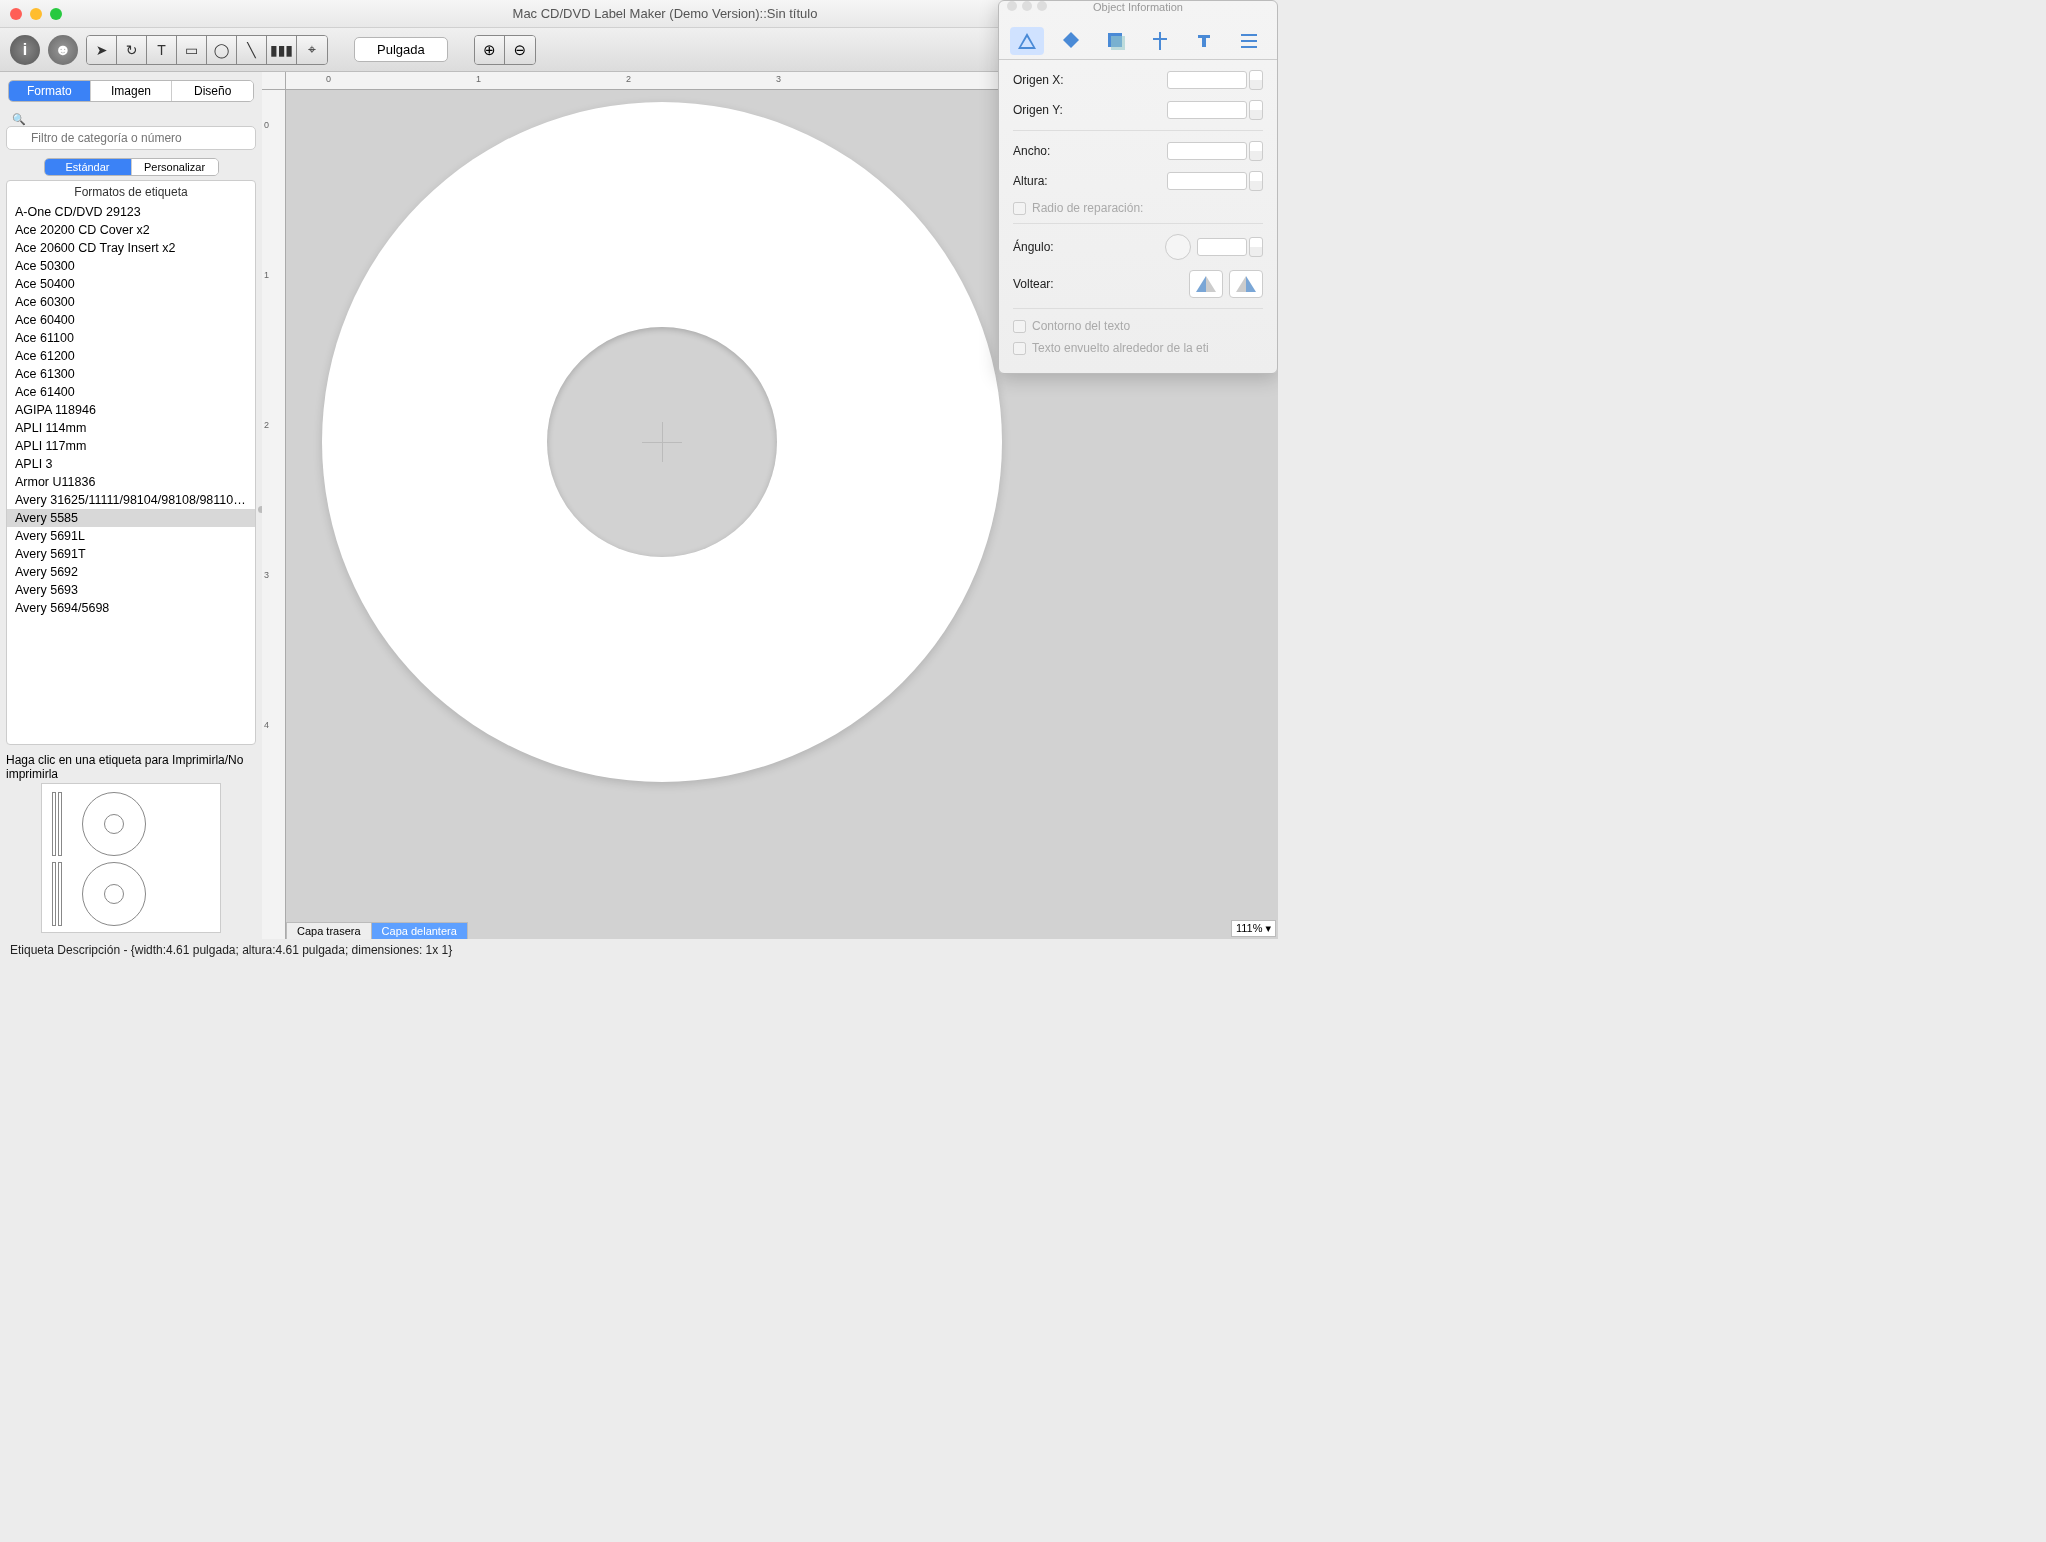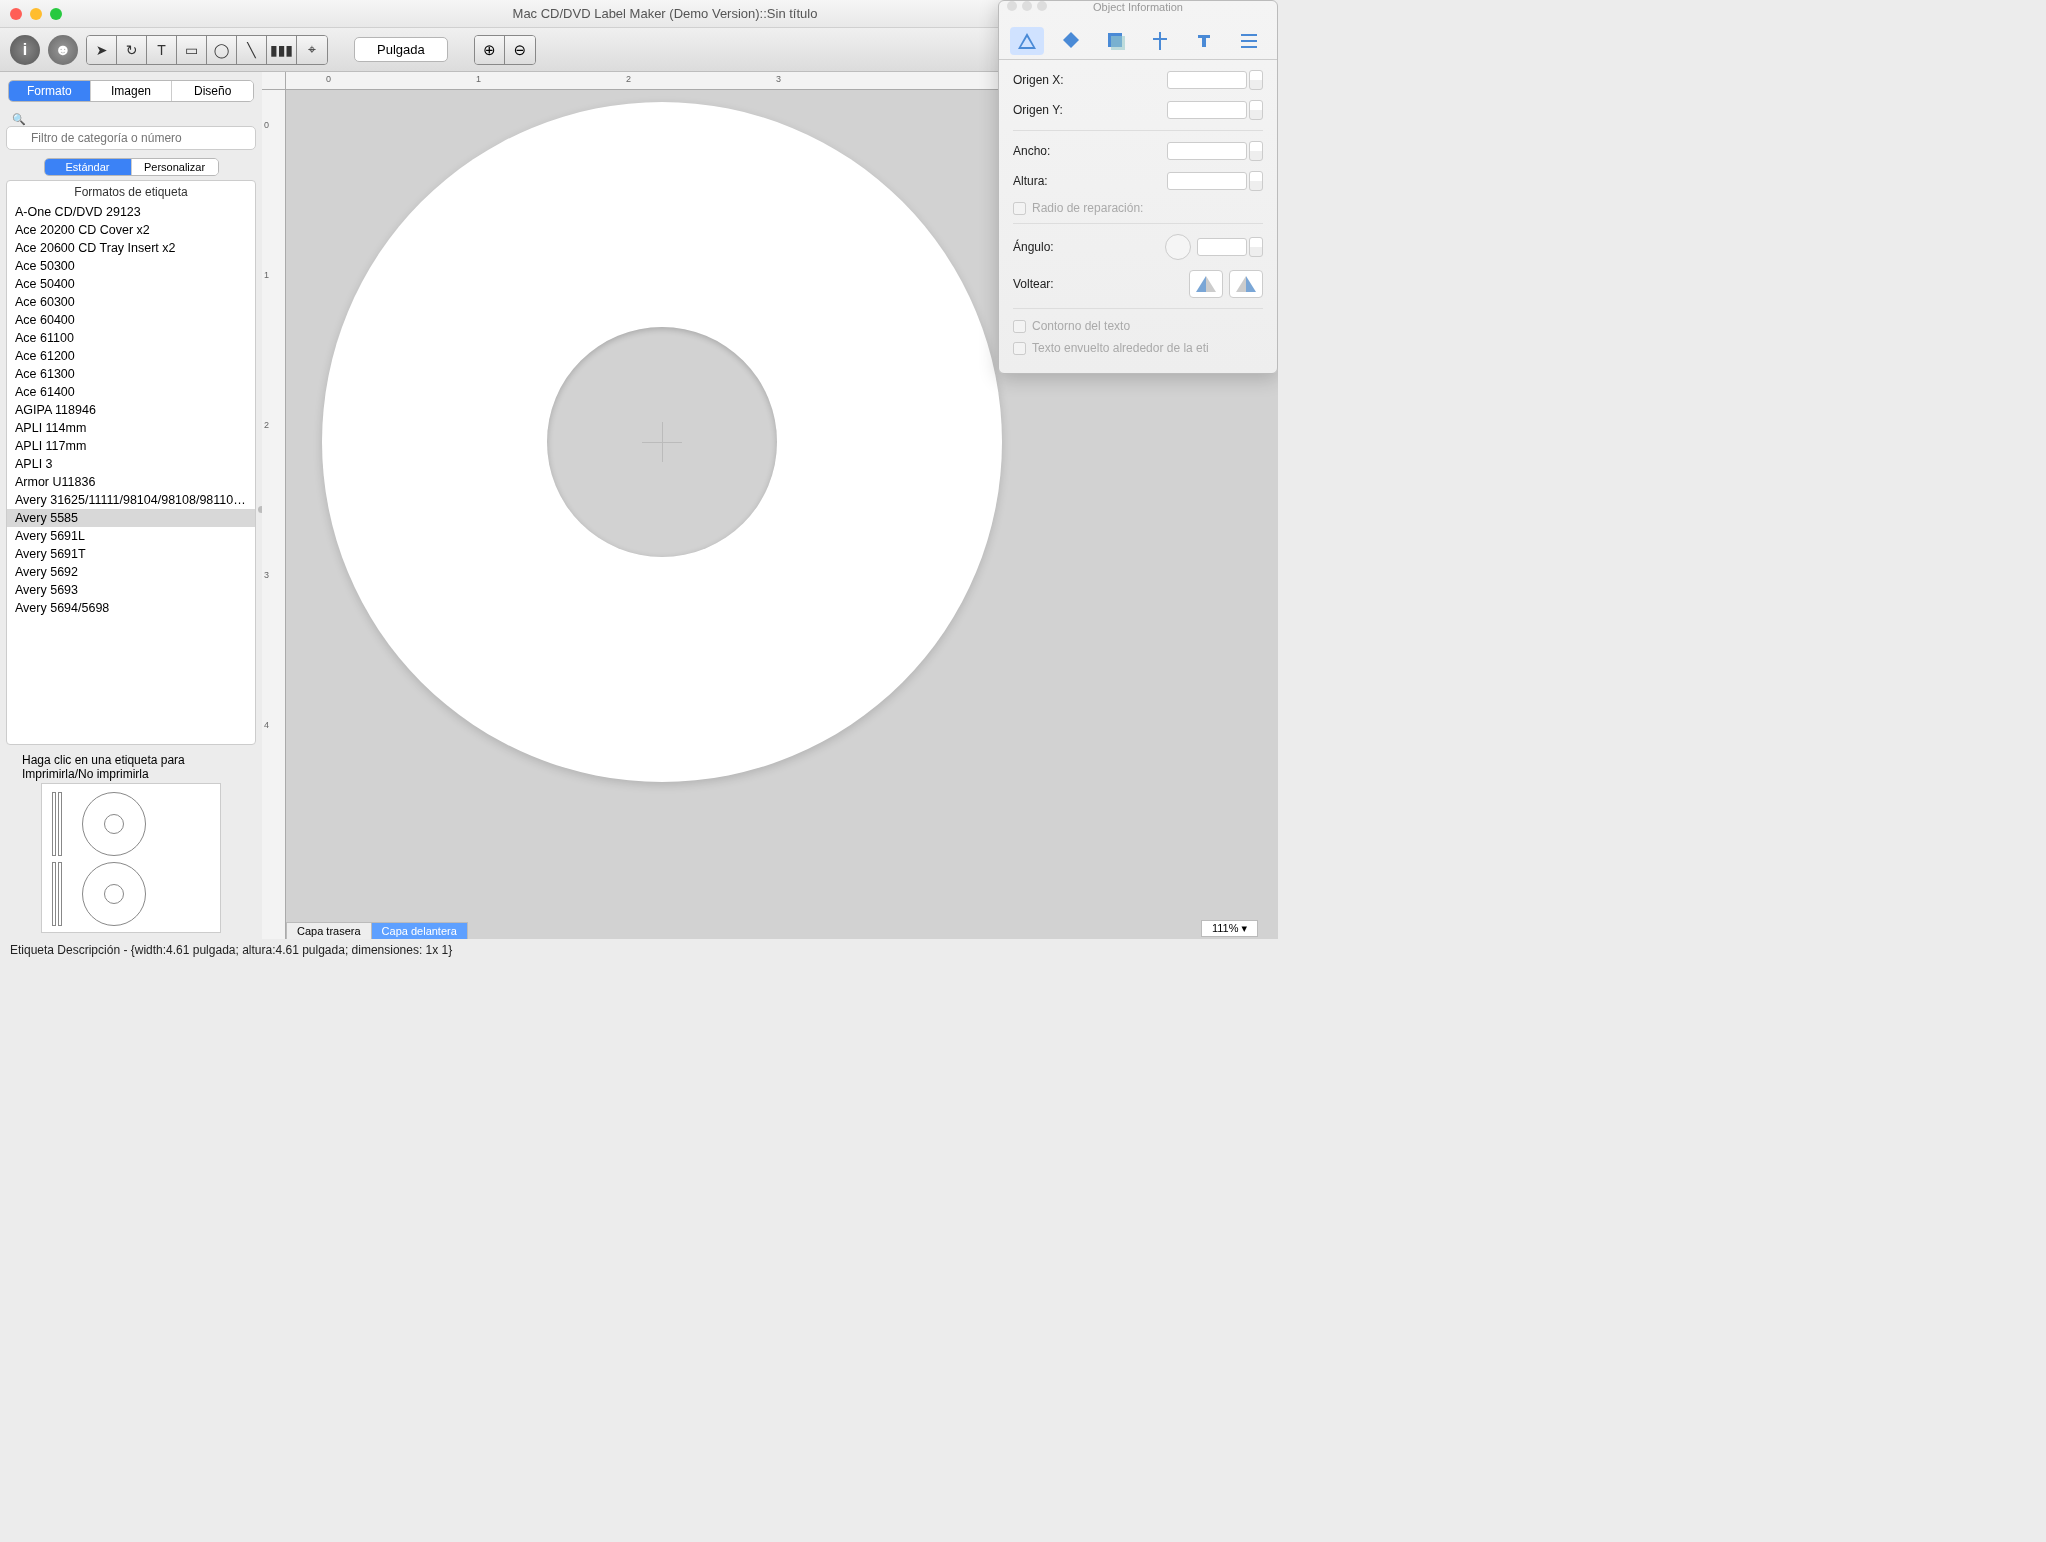--- a/index.html
+++ b/index.html
@@ -43,21 +43,21 @@
 .seg2 .s2 { flex:1; text-align:center; padding:2px 0; background:#fff; border-right:1px solid #ccc;}
 .seg2 .s2:last-child{border-right:none;}
 .seg2 .s2.active{background:#3b82f6; color:#fff;}
 
 .listbox { flex:1; background:#fff; border:1px solid #ccc; border-radius:4px; overflow:hidden; display:flex; flex-direction:column; min-height:0;}
 .list-title { text-align:center; font-size:12px; padding:4px 0; color:#333;}
 .list-body { overflow:auto; flex:1;}
 .list-body .row { padding:2px 8px; font-size:12.5px; cursor:pointer; white-space:nowrap; overflow:hidden; text-overflow:ellipsis;}
 .list-body .row.selected { background:#d8d8d8;}
 
-.preview-label { font-size:12px; margin:8px 0 2px 16px;}
+.preview-label { font-size:12px; margin:8px 0 2px 0;}
 .preview-box { background:#fff; border:1px solid #ccc; height:150px; width:180px; margin:0 auto; position:relative;}
 .preview-box .sp { position:absolute; background:#fff; border:1px solid #888;}
 
 
 .topstrip { height:26px; display:flex; align-items:center; gap:10px; padding:0 8px; font-size:12px;}
 .topstrip input[type=checkbox]{accent-color:#2f6fe0;}
 .pillseg { display:flex; border:1px solid #bbb; border-radius:5px; overflow:hidden;}
 .pillseg .ps { padding:2px 12px; background:#fff; font-size:12px;}
 .pillseg .ps.active { background:#3b82f6; color:#fff;}
 
@@ -72,21 +72,21 @@
 .disc .hole { position:absolute; top:50%; left:50%; width:230px; height:230px; margin:-115px 0 0 -115px; border-radius:50%; background:#d2d2d2; box-shadow:inset 0 2px 6px rgba(0,0,0,0.2);}
 .disc .cross{position:absolute; top:50%; left:50%; width:40px; height:40px; margin:-20px 0 0 -20px;}
 .disc .cross::before,.disc .cross::after{content:""; position:absolute; background:#bbb;}
 .disc .cross::before{left:0; right:0; top:50%; height:1px;}
 .disc .cross::after{top:0; bottom:0; left:50%; width:1px;}
 
 .bottom-tabs { position:absolute; bottom:0; left:24px; display:flex; font-size:11px;}
 .bottom-tabs .bt { padding:2px 10px; background:#eee; border:1px solid #bbb; border-bottom:none; margin-right:-1px;}
 .bottom-tabs .bt.active { background:#5ea0ff; color:#fff;}
 
-.zoom-ind { position:absolute; right:20px; bottom:2px; font-size:11px; background:#fff; border:1px solid #bbb; padding:1px 10px;}
+.zoom-ind { position:absolute; right:2px; bottom:2px; font-size:11px; background:#fff; border:1px solid #bbb; padding:1px 4px;}
 
 
 .status { height:24px; background:#ececec; font-size:12px; padding:4px 10px; color:#222;}
 
 
 .inspector { position:absolute; top:0; right:0; width:280px; background:linear-gradient(#f4f4f4,#eee); border:1px solid #bbb; border-radius:6px; box-shadow:0 4px 20px rgba(0,0,0,0.2); z-index:100;}
 .insp-title { height:22px; display:flex; align-items:flex-start; justify-content:center; font-size:11px; color:#999; position:relative;}
 .insp-title .dots{position:absolute; left:8px; display:flex; gap:5px;}
 .insp-title .dots span{width:10px;height:10px;border-radius:50%;background:#ddd;display:inline-block;}
 .insp-tabs { display:flex; justify-content:space-around; padding:4px 6px; border-bottom:1px solid #ccc;}

